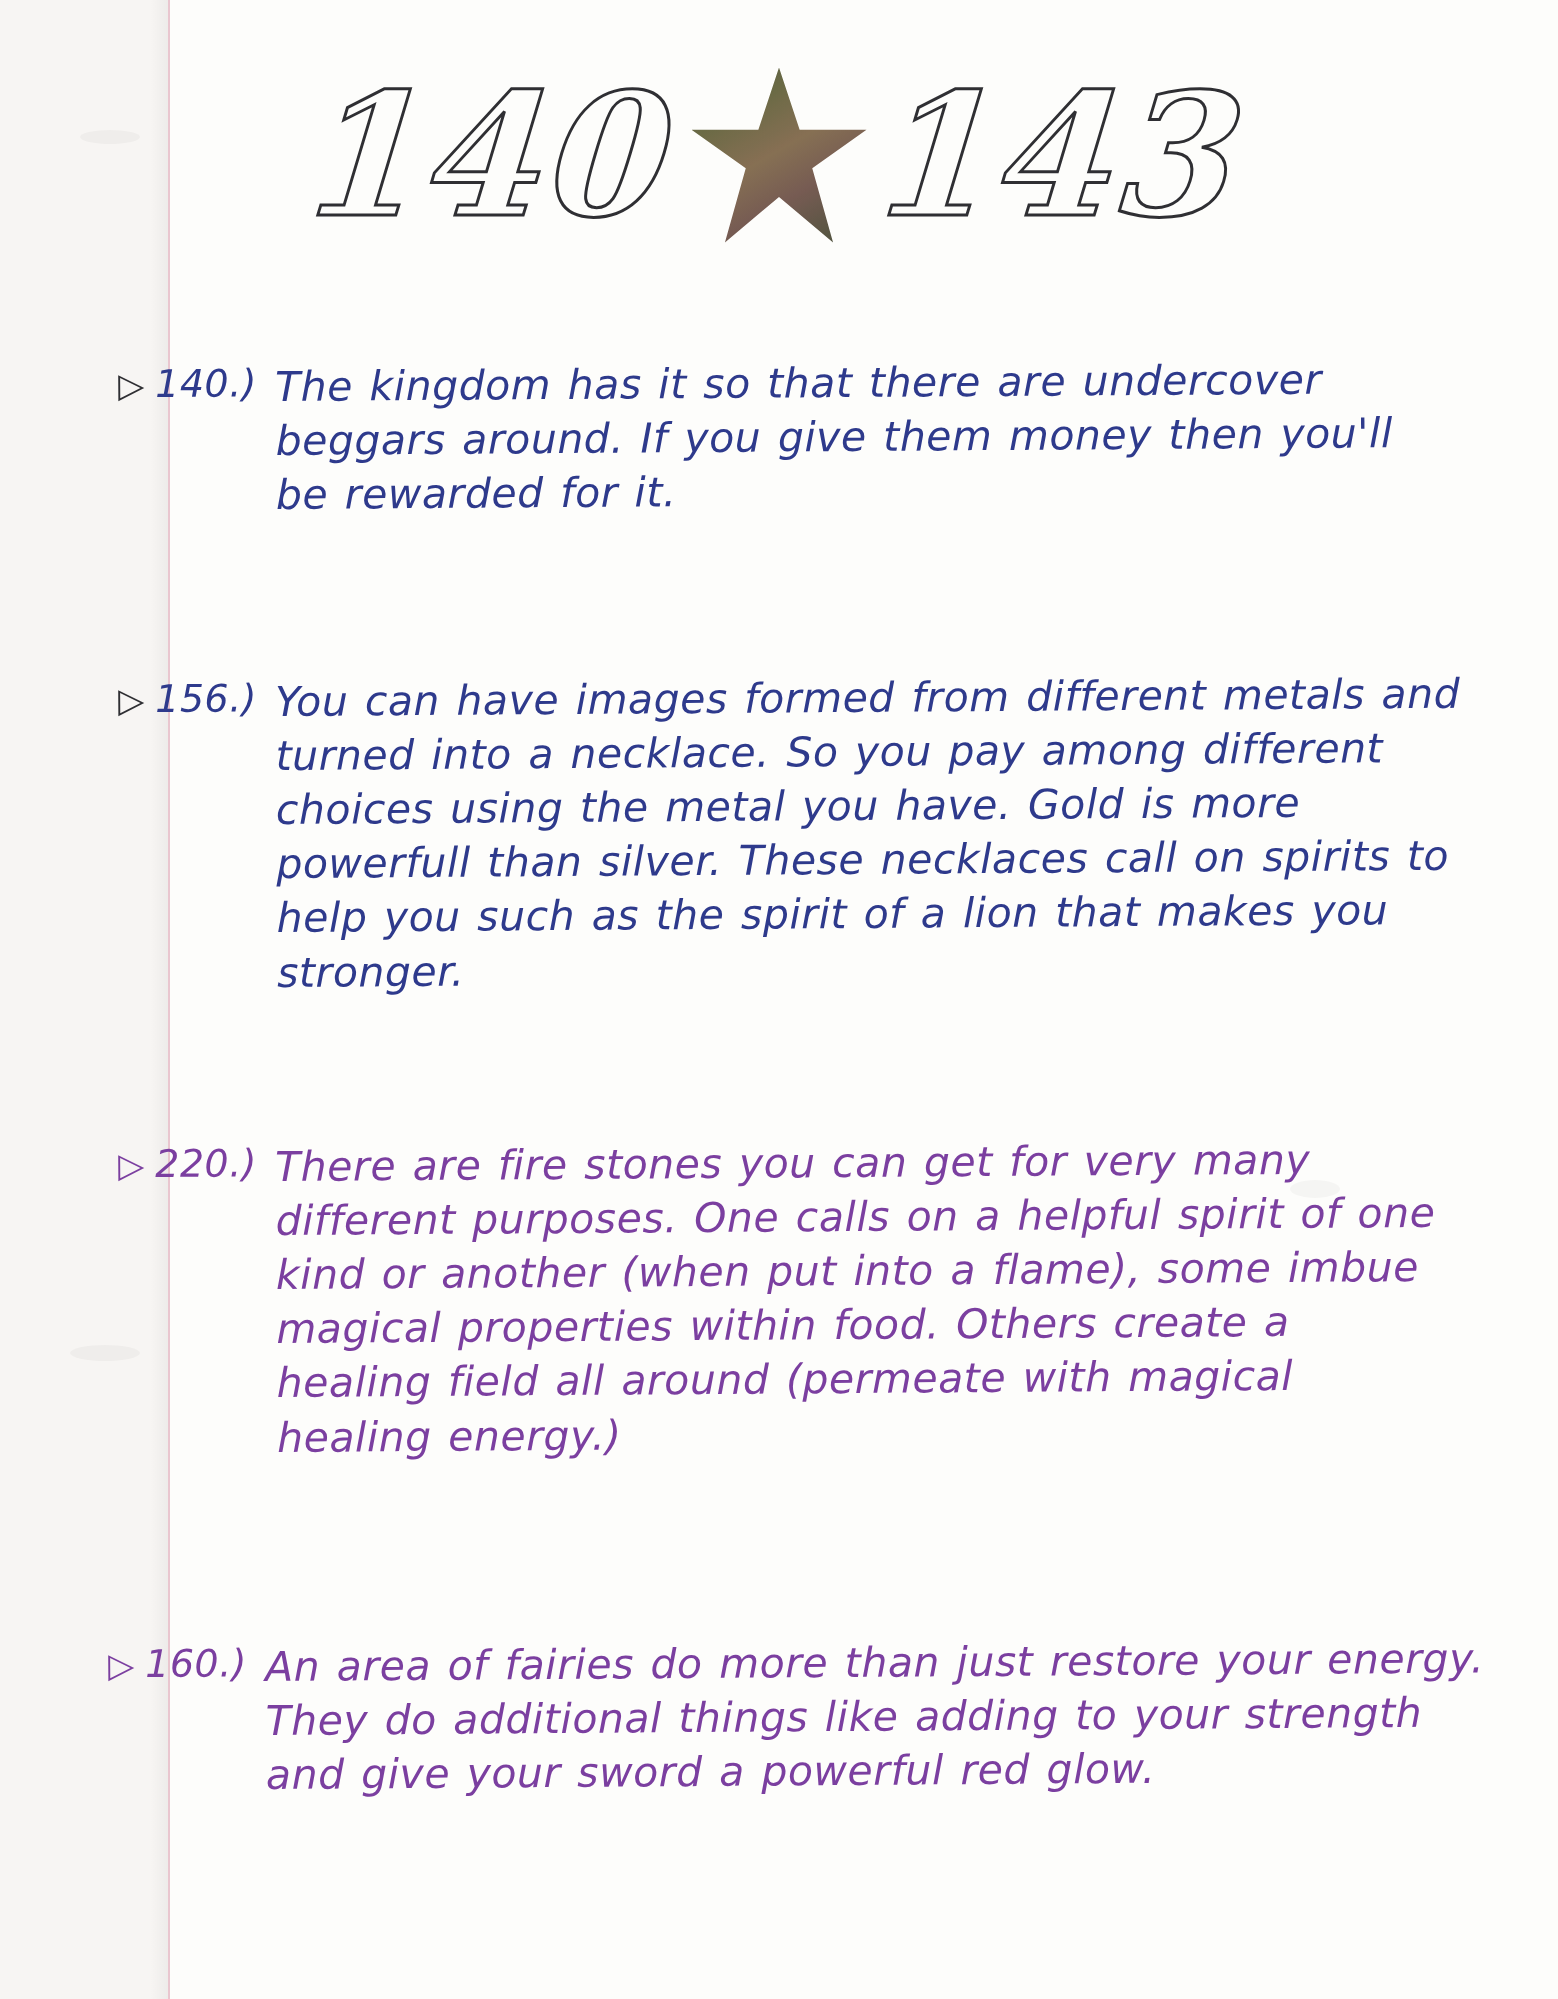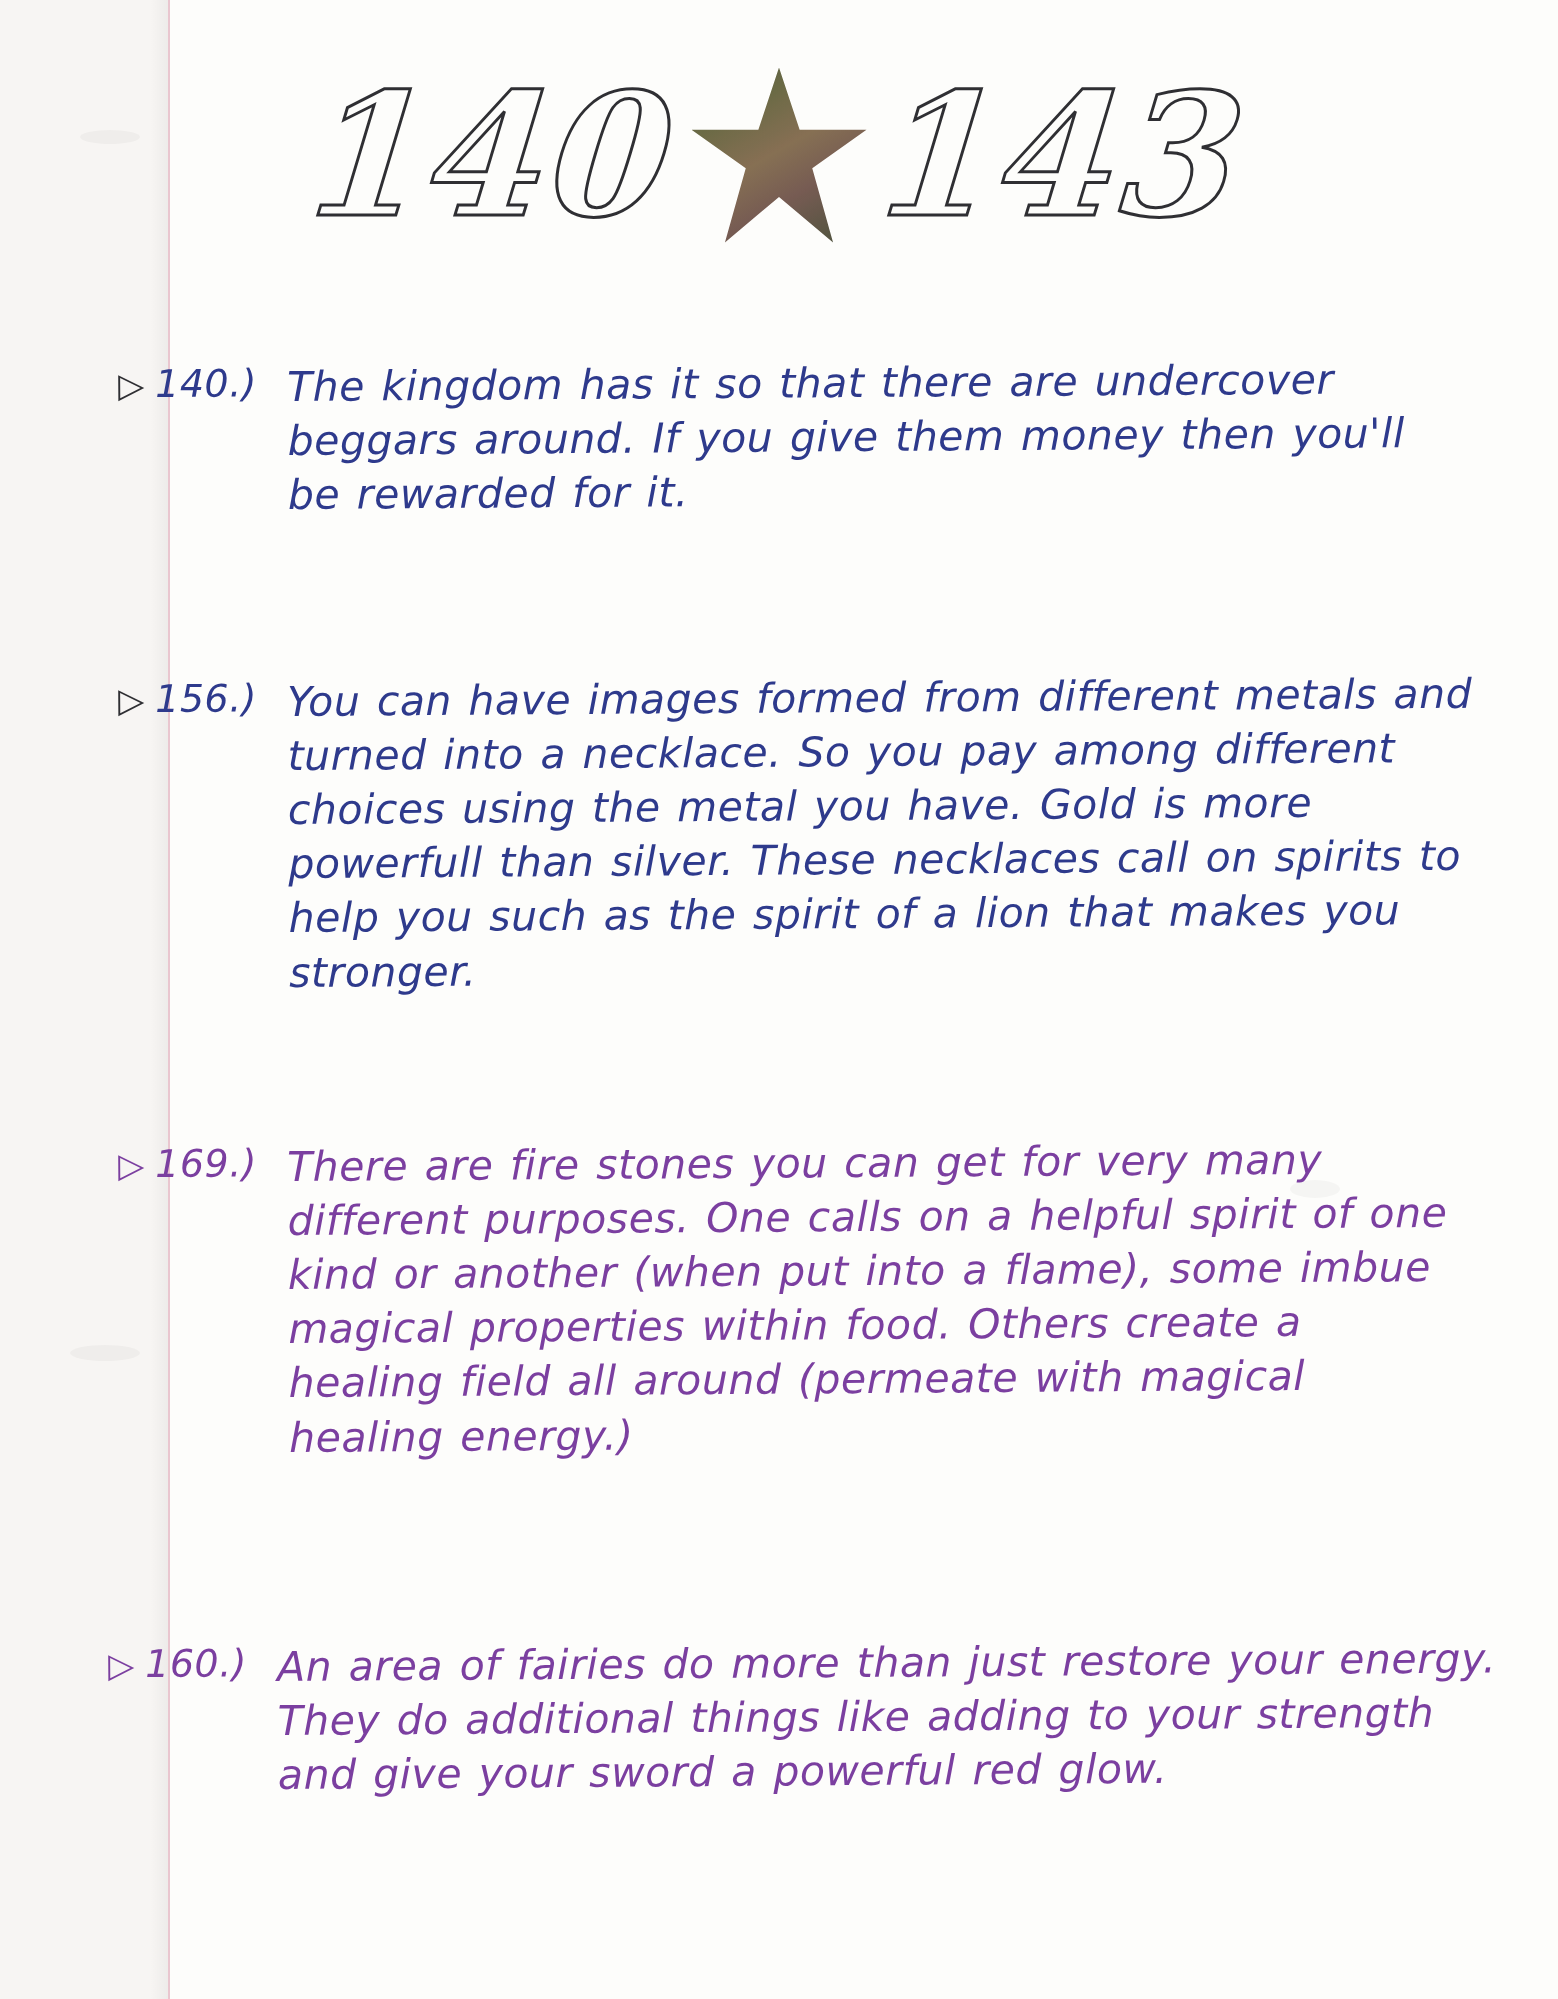--- a/index.html
+++ b/index.html
@@ -94,21 +94,21 @@
   .marker {
     font-size: 34px;
     line-height: 1;
     margin-right: 10px;
     padding-top: 8px;
   }
   .num {
     font-size: 38px;
     padding-top: 2px;
     white-space: nowrap;
-    margin-right: 30px;
+    margin-right: 18px;
   }
   .body-text {
     font-size: 41px;
     line-height: 1.32;
     max-width: 1180px;
     white-space: pre-wrap;
   }
 
   
   .hand {
@@ -169,21 +169,21 @@
   </div>
 
   <div class="entry" id="entry-141">
     <span class="marker hand ink-dark">▷</span>
     <span class="num hand ink-blue">156.)</span>
     <span class="body-text hand ink-blue">You can have images formed from different metals and turned into a necklace. So you pay among different choices using the metal you have. Gold is more powerfull than silver. These necklaces call on spirits to help you such as the spirit of a lion that makes you stronger.</span>
   </div>
 
   <div class="entry" id="entry-142">
     <span class="marker hand ink-purple">▷</span>
-    <span class="num hand ink-purple">169.)</span>
+    <span class="num hand ink-purple">220.)</span>
     <span class="body-text hand ink-purple">There are fire stones you can get for very many different purposes. One calls on a helpful spirit of one kind or another (when put into a flame), some imbue magical properties within food. Others create a healing field all around (permeate with magical healing energy.)</span>
   </div>
 
   <div class="entry" id="entry-143">
     <span class="marker hand ink-purple">▷</span>
     <span class="num hand ink-purple">160.)</span>
     <span class="body-text hand ink-purple">An area of fairies do more than just restore your energy. They do additional things like adding to your strength and give your sword a powerful red glow.</span>
   </div>
 
 </div>

